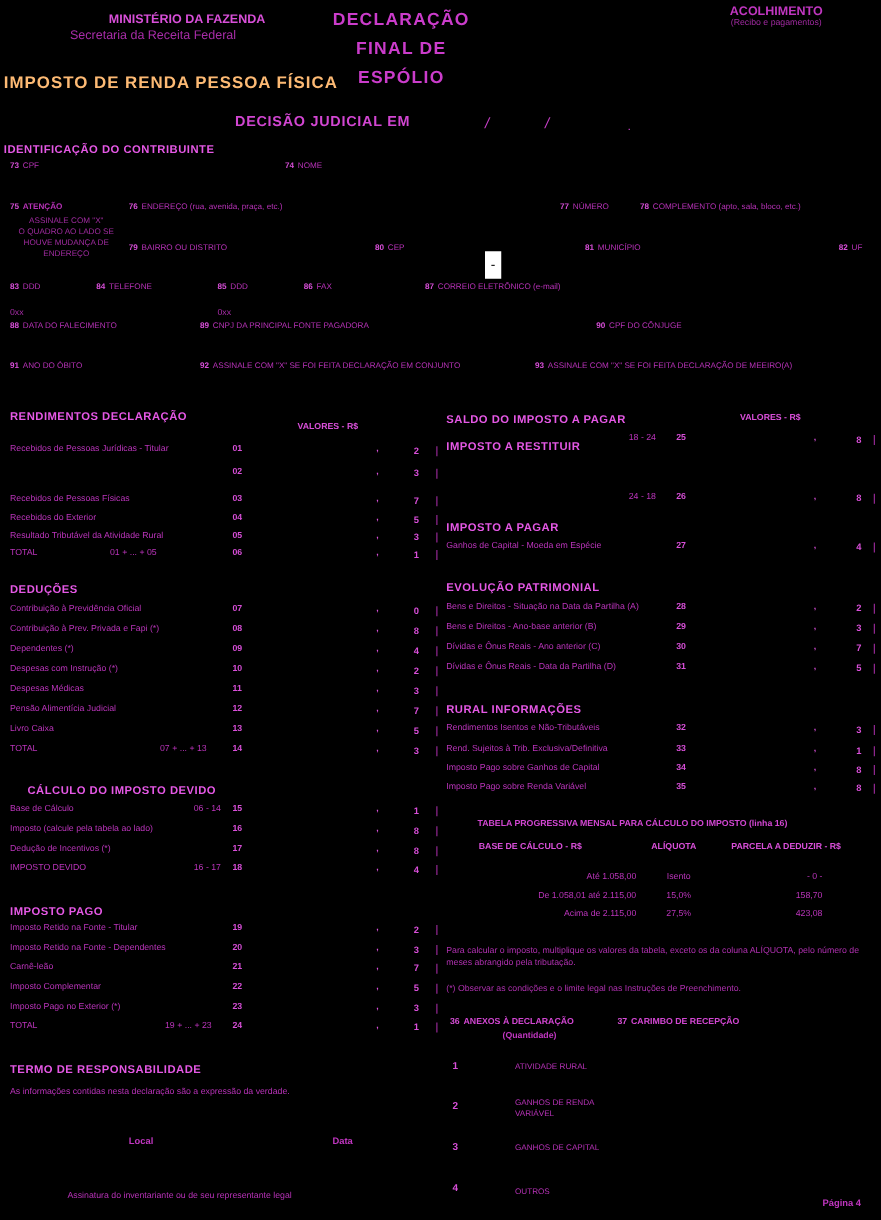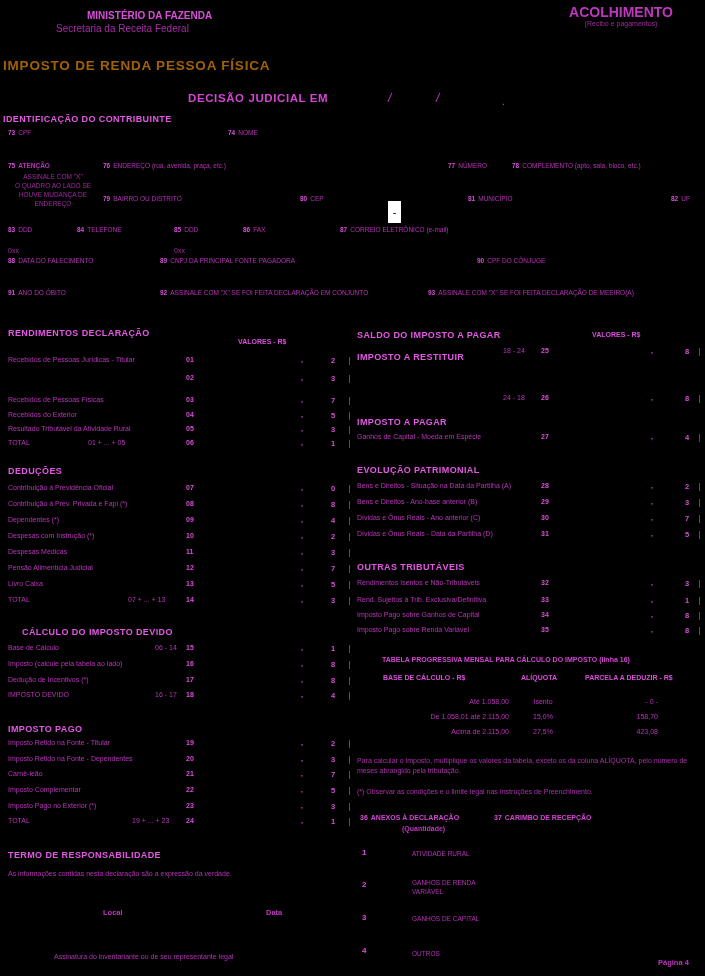--- a/index.html
+++ b/index.html
@@ -25,38 +25,43 @@
   .lrow .cts,.rrow .cts{position:absolute;top:0;width:12px;text-align:center;font-weight:bold;font-size:7.5px;color:#d94fd9;}
   .lrow .cts{left:327px;} .rrow .cts{left:326px;}
   .tick{position:absolute;top:1px;height:8px;border-left:1px solid #8d268d;}
   .lrow .tick{left:349px;} .rrow .tick{left:344px;}
   .whitebox{position:absolute;background:#fff;color:#000;}
   .hl-line{display:block;font-size:8px;line-height:10px;color:#000;padding-left:4px;}
   .hl-underline{border-bottom:1px solid #000;}
   .decl{position:absolute;left:256px;top:4px;width:130px;text-align:center;
         font-weight:bold;font-size:14px;line-height:23px;color:#cb3ccb;letter-spacing:1px;}
   .acol{position:absolute;left:540px;top:4px;width:162px;text-align:center;}
-  .acol .l1{font-size:14px;font-weight:bold;color:#c036c0;display:block;}
+  .acol .l1{font-size:10px;font-weight:bold;color:#c036c0;display:block;}
   .acol .l2{font-size:7px;color:#a22aa2;display:block;}
   .tabbase{position:absolute;width:126px;text-align:right;font-size:7px;color:#bb34bb;}
   .tabaliq{position:absolute;width:44px;text-align:center;font-size:7px;color:#bb34bb;}
   .tabparc{position:absolute;width:58px;text-align:right;font-size:7px;color:#bb34bb;}
   .wrapnote{position:absolute;width:346px;font-size:7px;line-height:9.5px;color:#b030b0;white-space:normal;}
   .anexnum{font-size:8px;font-weight:bold;color:#d94fd9;}
   .anexlbl{font-size:6.5px;color:#b832b8;}
 </style>
 </head>
 <body>
 
 <div id="page">
 
   <span class="t" style="left:52px;top:10px;font-size:10px;font-weight:bold;color:#d94fd9;margin-left:35px;">MINISTÉRIO DA FAZENDA</span>
   <span class="t" style="left:56px;top:23px;font-size:10px;color:#a82ca8;">Secretaria da Receita Federal</span>
-  <span class="t" style="left:3px;top:58px;font-size:13.5px;font-weight:bold;letter-spacing:.8px;color:#a16207;">IMPOSTO DE RENDA PESSOA FÍSICA</span>
-
+  <span class="t" style="left:3px;top:58px;font-size:13.5px;font-weight:bold;letter-spacing:.8px;color:#fdba74;">IMPOSTO DE RENDA PESSOA FÍSICA</span>
+
+  <div class="decl">
+    <span>DECLARAÇÃO</span><br>
+    <span>FINAL DE</span><br>
+    <span>ESPÓLIO</span>
+  </div>
 
 
   <div class="acol">
     <span class="l1">ACOLHIMENTO</span>
     <span class="l2">(Recibo e pagamentos)</span>
   </div>
 
   <span class="t" style="left:188px;top:92px;font-size:11.5px;font-weight:bold;color:#d246d2;letter-spacing:.6px;">DECISÃO JUDICIAL EM</span>
   <span class="t" style="left:388px;top:91px;font-size:12px;font-style:italic;color:#c93fc9;">/</span>
   <span class="t" style="left:436px;top:91px;font-size:12px;font-style:italic;color:#c93fc9;">/</span>
@@ -403,21 +408,21 @@
       <i class="tick"></i>
   </div>
   <div class="rrow" style="top:530px">
     <span class="lbl">Dívidas e Ônus Reais - Data da Partilha (D)</span>
     <span class="num">31</span>
     <span class="com">,</span>
     <span class="cts">5</span>
       <i class="tick"></i>
   </div>
 
-  <span class="t sec" style="left:357px;top:562px;">OUTRAS TRIBUTÁVEIS</span>
+  <span class="t sec" style="left:357px;top:562px;">RURAL INFORMAÇÕES</span>
   <div class="rrow" style="top:579px">
     <span class="lbl">Rendimentos Isentos e Não-Tributáveis</span>
     <span class="num">32</span>
     <span class="com">,</span>
     <span class="cts">3</span>
       <i class="tick"></i>
   </div>
   <div class="rrow" style="top:596px">
     <span class="lbl">Rend. Sujeitos à Trib. Exclusiva/Definitiva</span>
     <span class="num">33</span>

